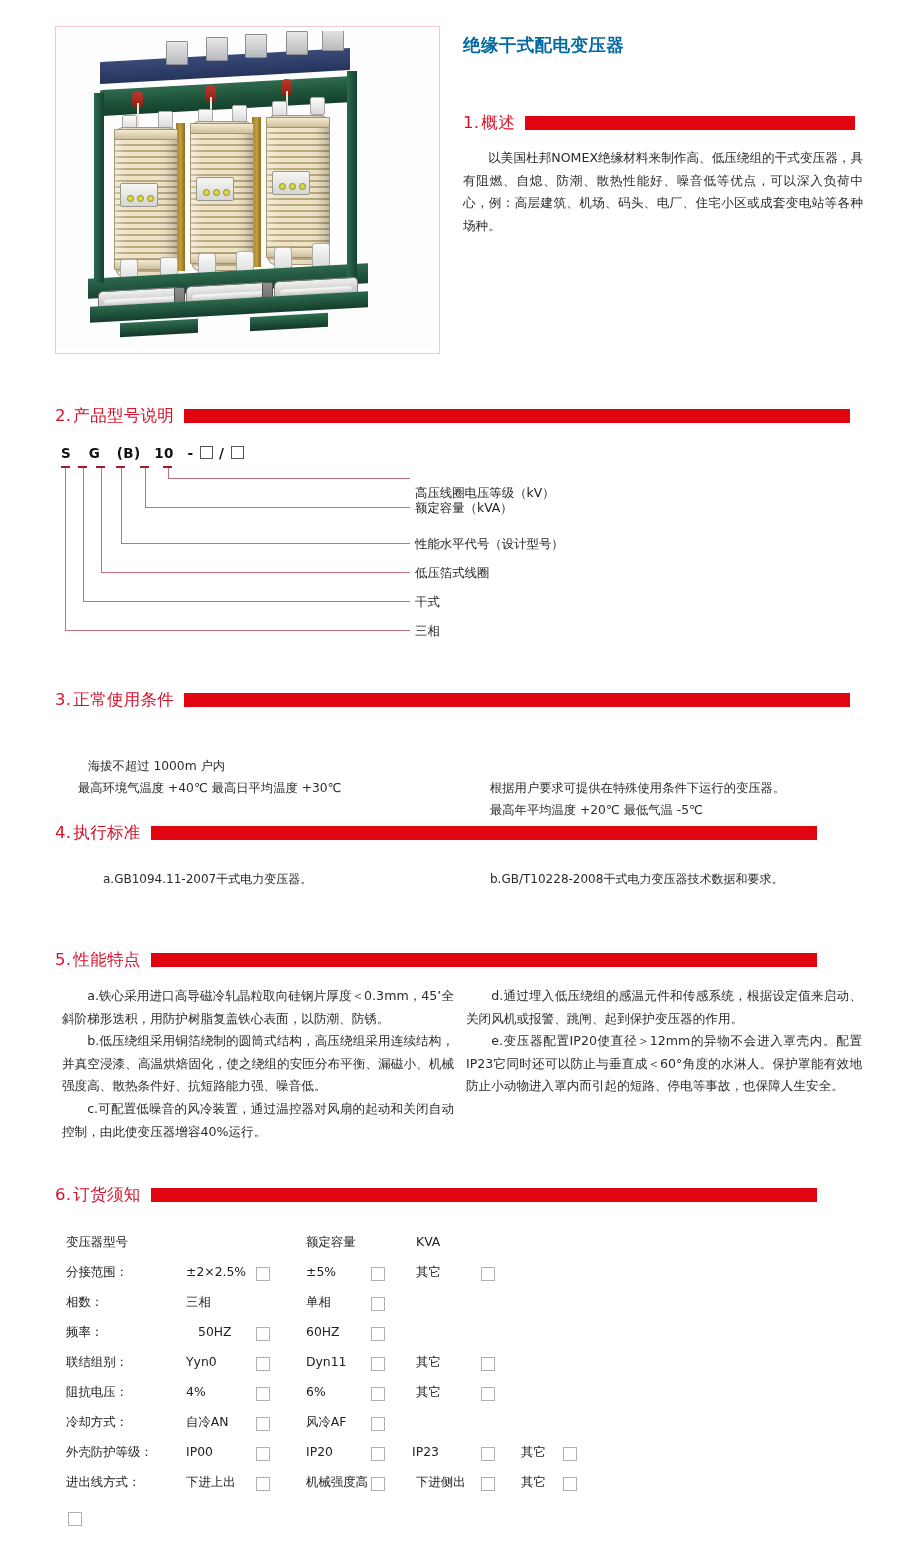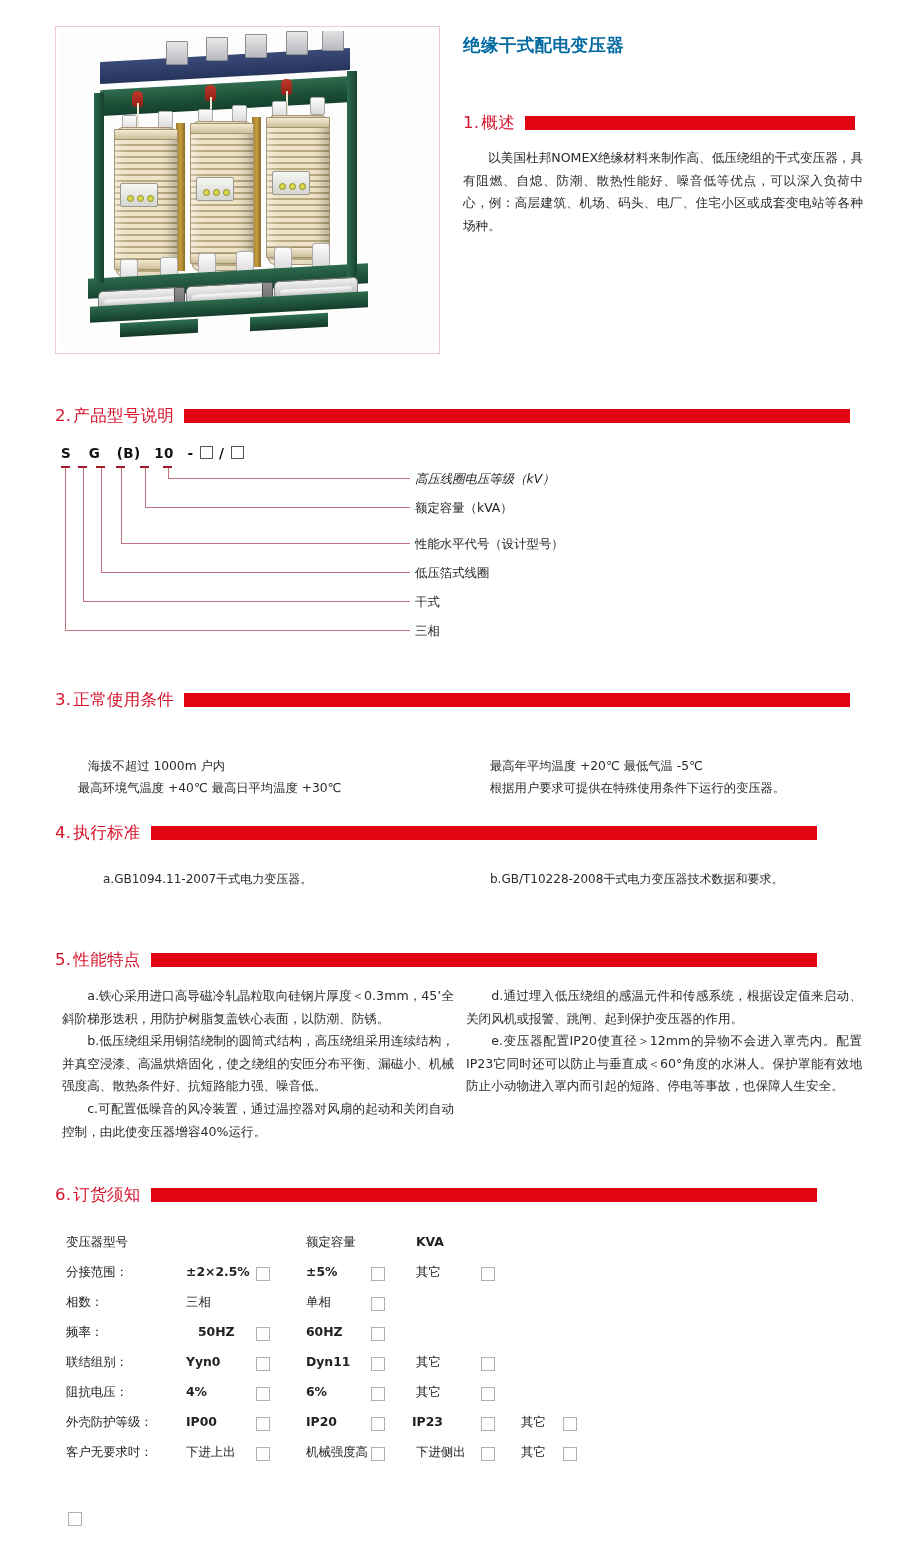--- a/index.html
+++ b/index.html
@@ -210,21 +210,21 @@
     font-size: 12.4px; color: #222;
     white-space: nowrap;
   }
   .of-cell { position: absolute; top: 6px; }
   .of-lbl { left: 0; }
   .cb {
     display: inline-block; width: 12px; height: 12px;
     border: 1px solid #b0b0b0; background: #fff;
     vertical-align: -2px;
   }
-  .bold { font-weight: 700; text-align: right; }
+  .bold { font-weight: 400; text-align: right; }
   .footnote {
     position: absolute; left: 66px; top: 1512px;
     font-size: 12.4px; color: #222; white-space: nowrap;
   }
 </style>
 </head>
 <body>
 
 <div class="hero">
   <div class="photo">
@@ -358,36 +358,36 @@
 
   <div class="md-v" style="left:46px;  top:23px; height:104px;"></div>
   <div class="md-h" style="left:46px;  top:127px; width:309px;"></div>
 
   <div class="md-v" style="left:28px;  top:23px; height:133px;"></div>
   <div class="md-h" style="left:28px;  top:156px; width:327px;"></div>
 
   <div class="md-v" style="left:10px;  top:23px; height:162px;"></div>
   <div class="md-h" style="left:10px;  top:185px; width:345px;"></div>
 
-  <div class="md-label" style="top:26px;font-style:italic;">高压线圈电压等级（kV）</div>
+  <div class="md-label" style="top:40px;">高压线圈电压等级（kV）</div>
   <div class="md-label" style="top:55px;">额定容量（kVA）</div>
   <div class="md-label" style="top:91px;">性能水平代号（设计型号）</div>
   <div class="md-label" style="top:120px;">低压箔式线圈</div>
   <div class="md-label" style="top:149px;">干式</div>
   <div class="md-label" style="top:178px;">三相</div>
 </div>
 
 <div class="sec-head" style="left:55px; top:690px;">
   <span class="lbl">3.</span>
   <span class="lbl" style="margin-left:-8px;">正常使用条件</span>
   <span class="bar" style="width:666px;"></span>
 </div>
 <div class="line" style="left:88px;  top:755px;">海拔不超过  1000m  户内</div>
 <div class="line" style="left:78px;  top:777px;">最高环境气温度 +40℃  最高日平均温度  +30℃</div>
-<div class="line" style="left:490px; top:755px;">最高年平均温度 +20℃  最低气温 -5℃</div>
+<div class="line" style="left:490px; top:799px;">最高年平均温度 +20℃  最低气温 -5℃</div>
 <div class="line" style="left:490px; top:777px;">根据用户要求可提供在特殊使用条件下运行的变压器。</div>
 
 <div class="sec-head" style="left:55px; top:823px;">
   <span class="lbl">4.</span>
   <span class="lbl" style="margin-left:-8px;">执行标准</span>
   <span class="bar" style="width:666px;"></span>
 </div>
 <div class="line" style="left:103px; top:868px; font-size:12px;">a.GB1094.11-2007干式电力变压器。</div>
 <div class="line" style="left:490px; top:868px; font-size:12px;">b.GB/T10228-2008干式电力变压器技术数据和要求。</div>
 
@@ -460,32 +460,39 @@
     <div class="of-row">
       <span class="of-cell of-lbl">阻抗电压：</span>
       <span class="of-cell bold" style="left: 120px;">4%</span>
       <span class="of-cell cb" style="left: 190px; top: 9px;"></span>
       <span class="of-cell bold" style="left: 240px;">6%</span>
       <span class="of-cell cb" style="left: 305px; top: 9px;"></span>
       <span class="of-cell" style="left: 350px;">其它</span>
       <span class="of-cell cb" style="left: 415px; top: 9px;"></span>
     </div>
     <div class="of-row">
+      <span class="of-cell of-lbl">冷却方式：</span>
+      <span class="of-cell" style="left: 120px;">自冷AN</span>
+      <span class="of-cell cb" style="left: 190px; top: 9px;"></span>
+      <span class="of-cell" style="left: 240px;">风冷AF</span>
+      <span class="of-cell cb" style="left: 305px; top: 9px;"></span>
+    </div>
+    <div class="of-row">
       <span class="of-cell of-lbl">外壳防护等级：</span>
       <span class="of-cell bold" style="left: 120px;">IP00</span>
       <span class="of-cell cb" style="left: 190px; top: 9px;"></span>
       <span class="of-cell bold" style="left: 240px;">IP20</span>
       <span class="of-cell cb" style="left: 305px; top: 9px;"></span>
       <span class="of-cell bold" style="left: 346px;">IP23</span>
       <span class="of-cell cb" style="left: 415px; top: 9px;"></span>
       <span class="of-cell" style="left: 455px;">其它</span>
       <span class="of-cell cb" style="left: 497px; top: 9px;"></span>
     </div>
     <div class="of-row">
-      <span class="of-cell of-lbl">客户无要求吋：</span>
+      <span class="of-cell of-lbl">进出线方式：</span>
       <span class="of-cell" style="left: 120px;">下进上出</span>
       <span class="of-cell cb" style="left: 190px; top: 9px;"></span>
       <span class="of-cell" style="left: 240px;">机械强度高</span>
       <span class="of-cell cb" style="left: 305px; top: 9px;"></span>
       <span class="of-cell" style="left: 350px;">下进侧出</span>
       <span class="of-cell cb" style="left: 415px; top: 9px;"></span>
       <span class="of-cell" style="left: 455px;">其它</span>
       <span class="of-cell cb" style="left: 497px; top: 9px;"></span>
     </div>
   </div>

